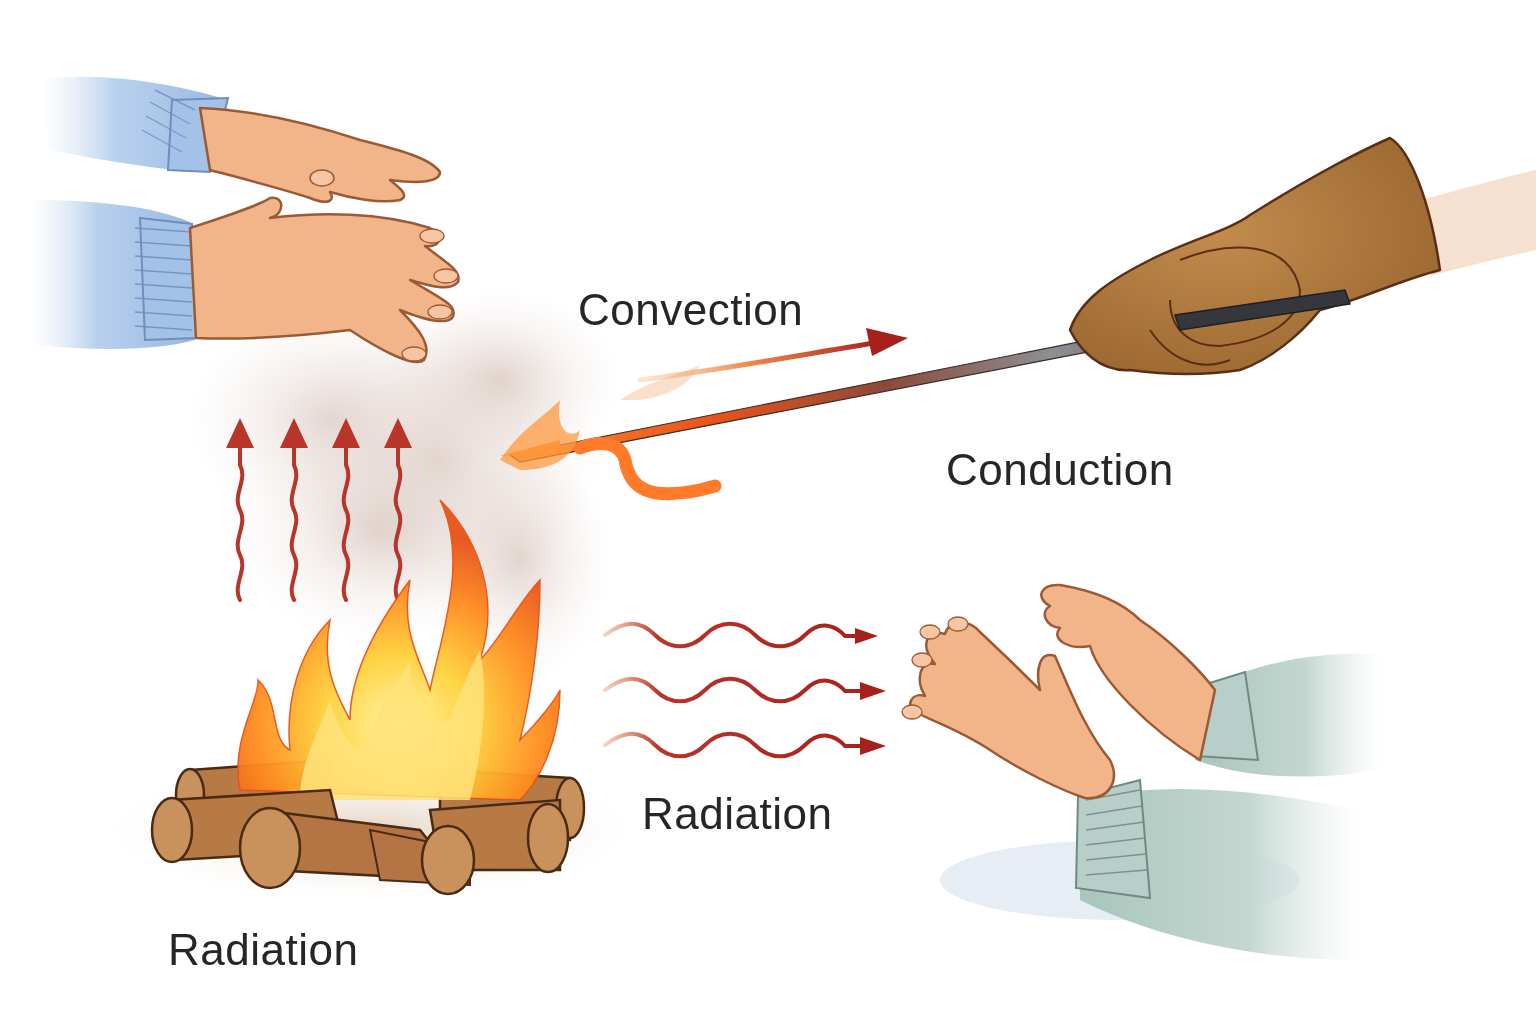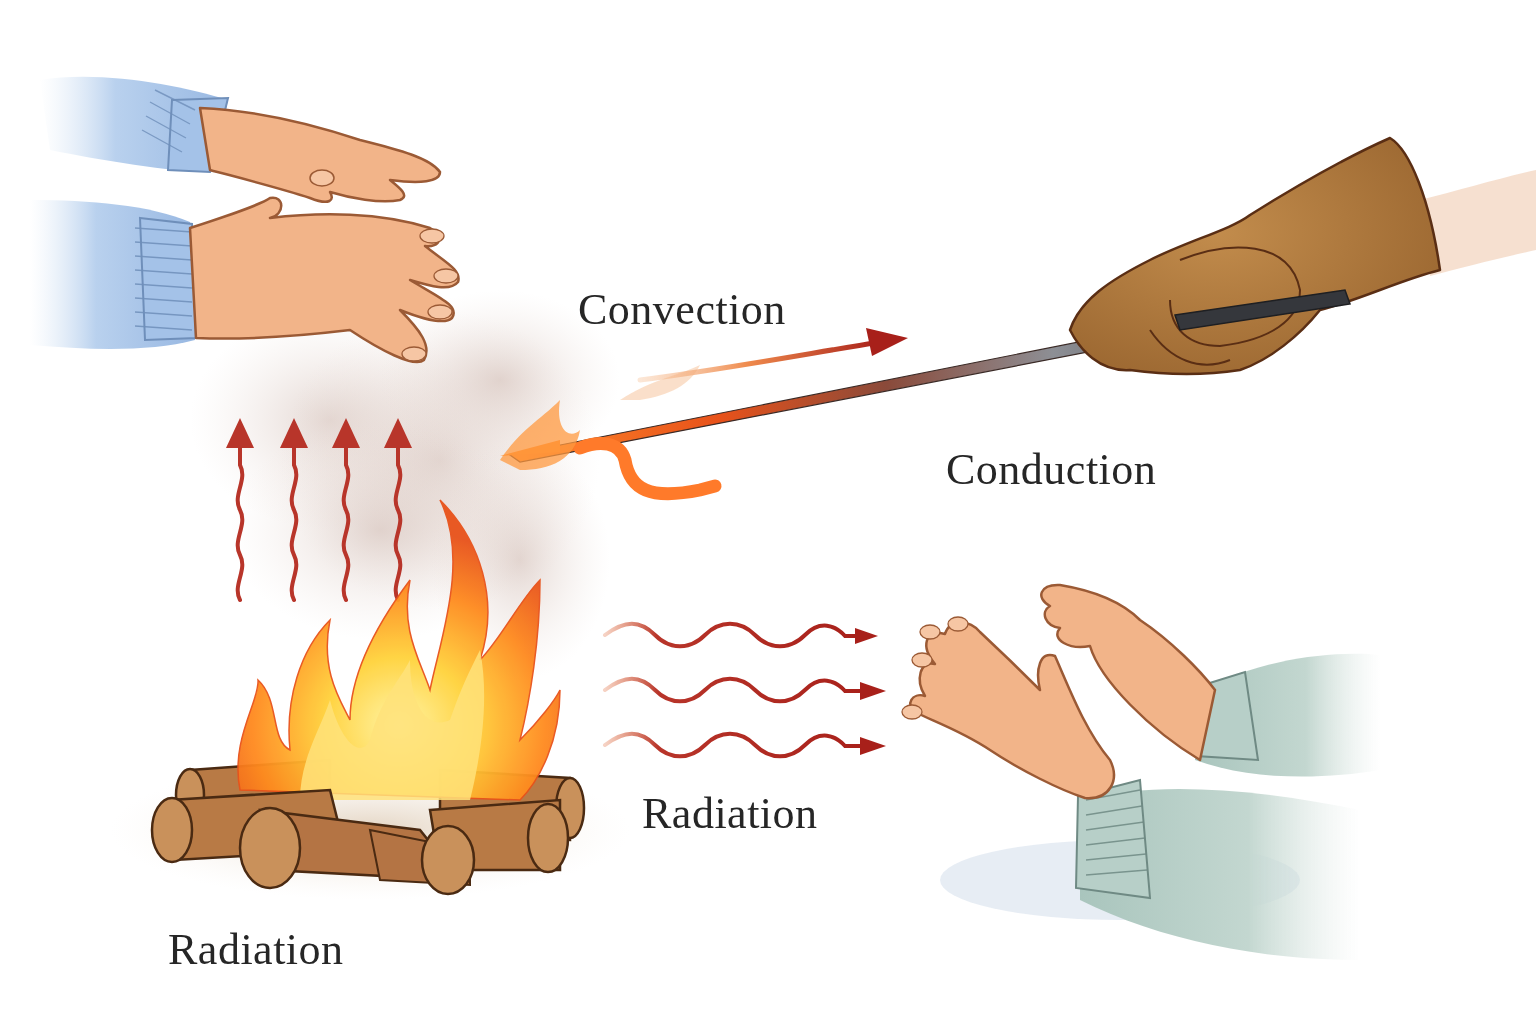--- a/index.html
+++ b/index.html
@@ -1,20 +1,20 @@
 <!DOCTYPE html>
 <html><head>
   <meta charset="utf-8">
   <style>
     html, body { margin: 0; padding: 0; background: #ffffff; }
     body { width: 1536px; height: 1024px; overflow: hidden; position: relative; font-family: "DejaVu Sans", sans-serif; }
     #stage { position: absolute; left: 0; top: 0; width: 1536px; height: 1024px; }
     .label {
       position: absolute;
-      font-family: Liberation Serif, serif;
+      font-family: Liberation Sans, sans-serif;
       color: #262626;
       font-size: 44px;
       letter-spacing: 0.5px;
       white-space: nowrap;
       line-height: 1;
     }
     #lbl-convection { left: 578px; top: 288px; }
     #lbl-conduction { left: 946px; top: 448px; }
     #lbl-radiation-mid { left: 642px; top: 792px; }
     #lbl-radiation-bottom { left: 168px; top: 928px; }

